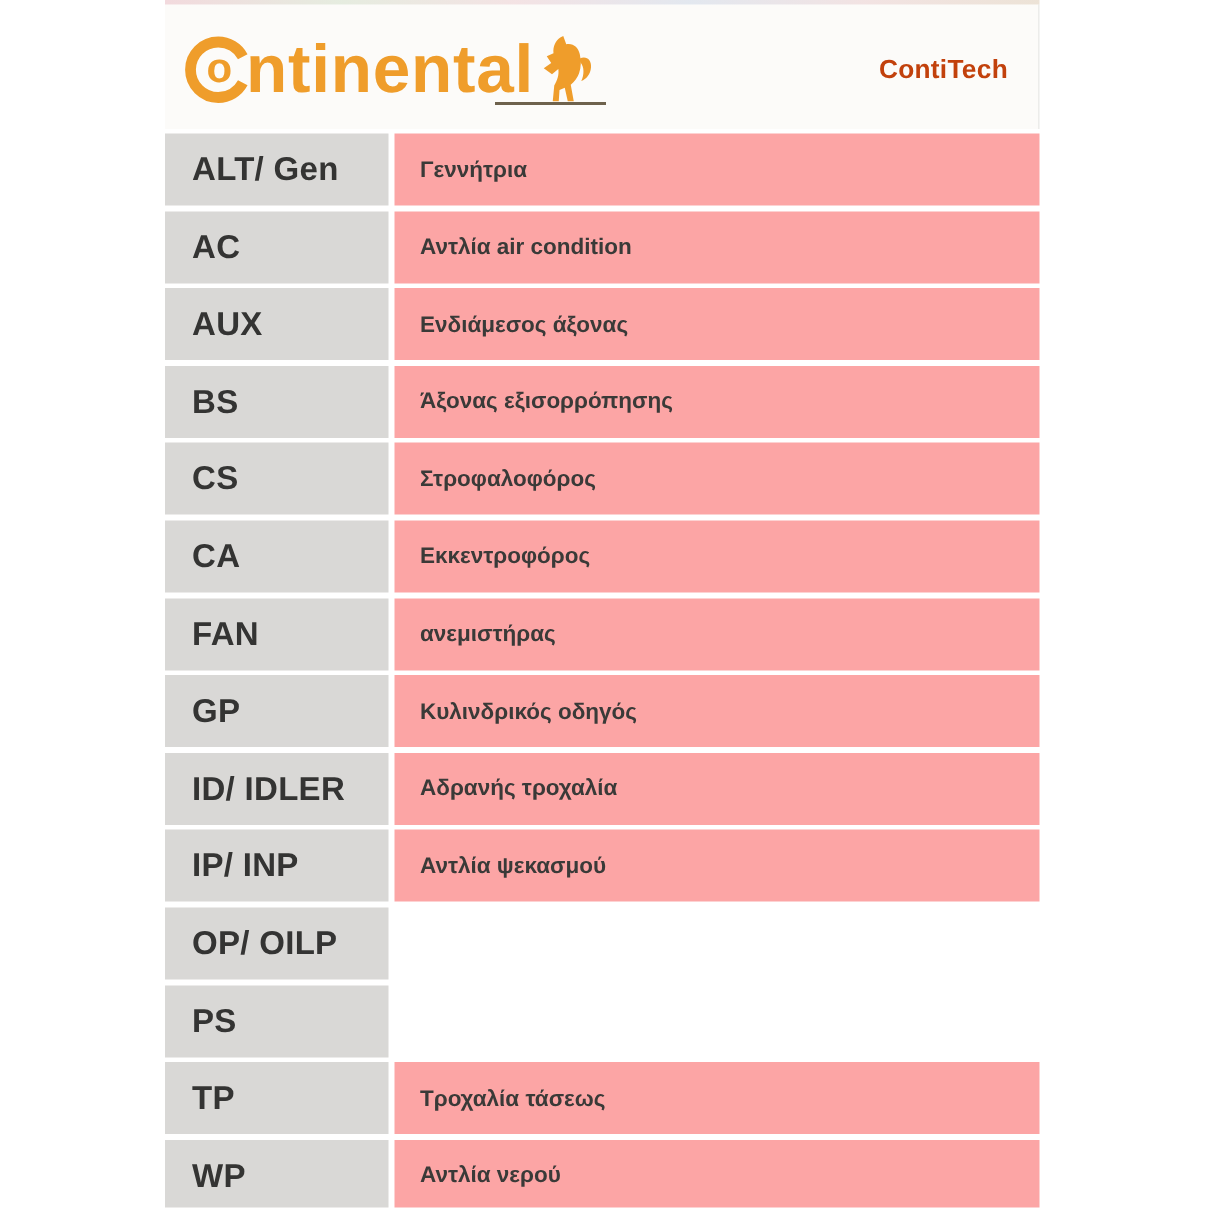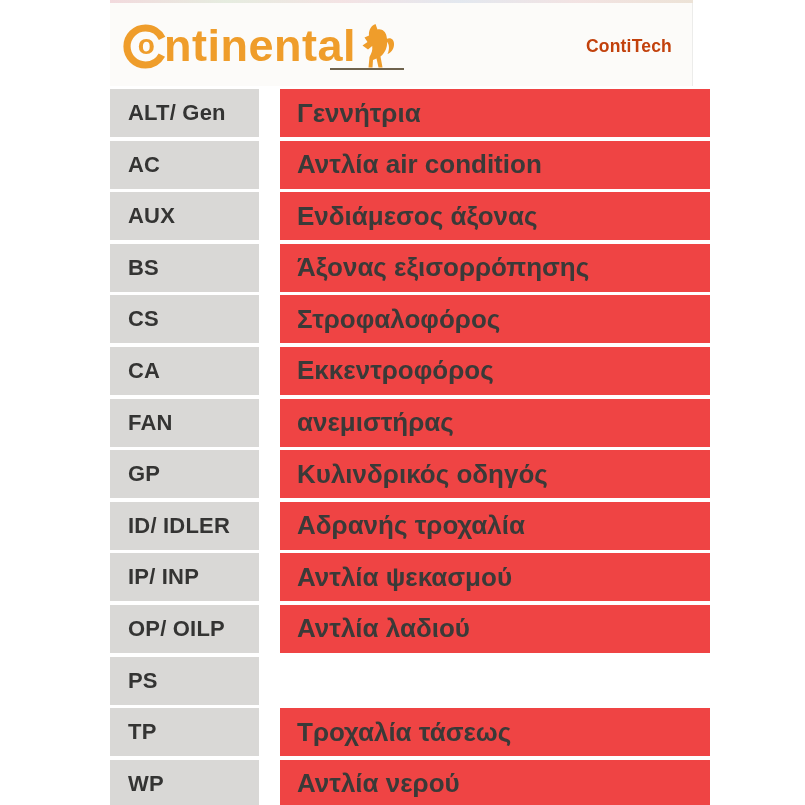--- a/index.html
+++ b/index.html
@@ -100,21 +100,21 @@
   }
   
   .legend-table {
     margin-top: 3px;
     display: flex;
     flex-direction: column;
     gap: 3.6px;
   }
   .row {
     display: flex;
-    gap: 21px;
+    gap: 4px;
     height: 48px;
     flex: 0 0 auto;
   }
   .cell {
     display: flex;
     align-items: center;
     box-sizing: border-box;
     white-space: nowrap;
     overflow: hidden;
   }
@@ -123,23 +123,23 @@
     background: #d9d8d6;
     padding-left: 18px;
     font-size: 22px;
     font-weight: 700;
     color: #343433;
     letter-spacing: 0.2px;
     flex: 0 0 auto;
   }
   .desc {
     width: 430px;
-    background: #ef4444;
+    background: #fca5a5;
     padding-left: 17px;
-    font-size: 26px;
+    font-size: 15px;
     font-weight: 700;
     color: #3a3a38;
     flex: 0 0 auto;
   }
 </style>
 </head>
 <body>
 
 <div class="page">
   <div class="content">
@@ -217,21 +217,20 @@
     <div class="cell desc">Αδρανής τροχαλία</div>
   </div>
 
   <div class="row">
     <div class="cell abbr">IP/ INP</div>
     <div class="cell desc">Αντλία ψεκασμού</div>
   </div>
 
   <div class="row">
     <div class="cell abbr">OP/ OILP</div>
-    <div class="cell desc">Αντλία λαδιού</div>
   </div>
 
   <div class="row">
     <div class="cell abbr">PS</div>
   </div>
 
   <div class="row">
     <div class="cell abbr">TP</div>
     <div class="cell desc">Τροχαλία τάσεως</div>
   </div>

